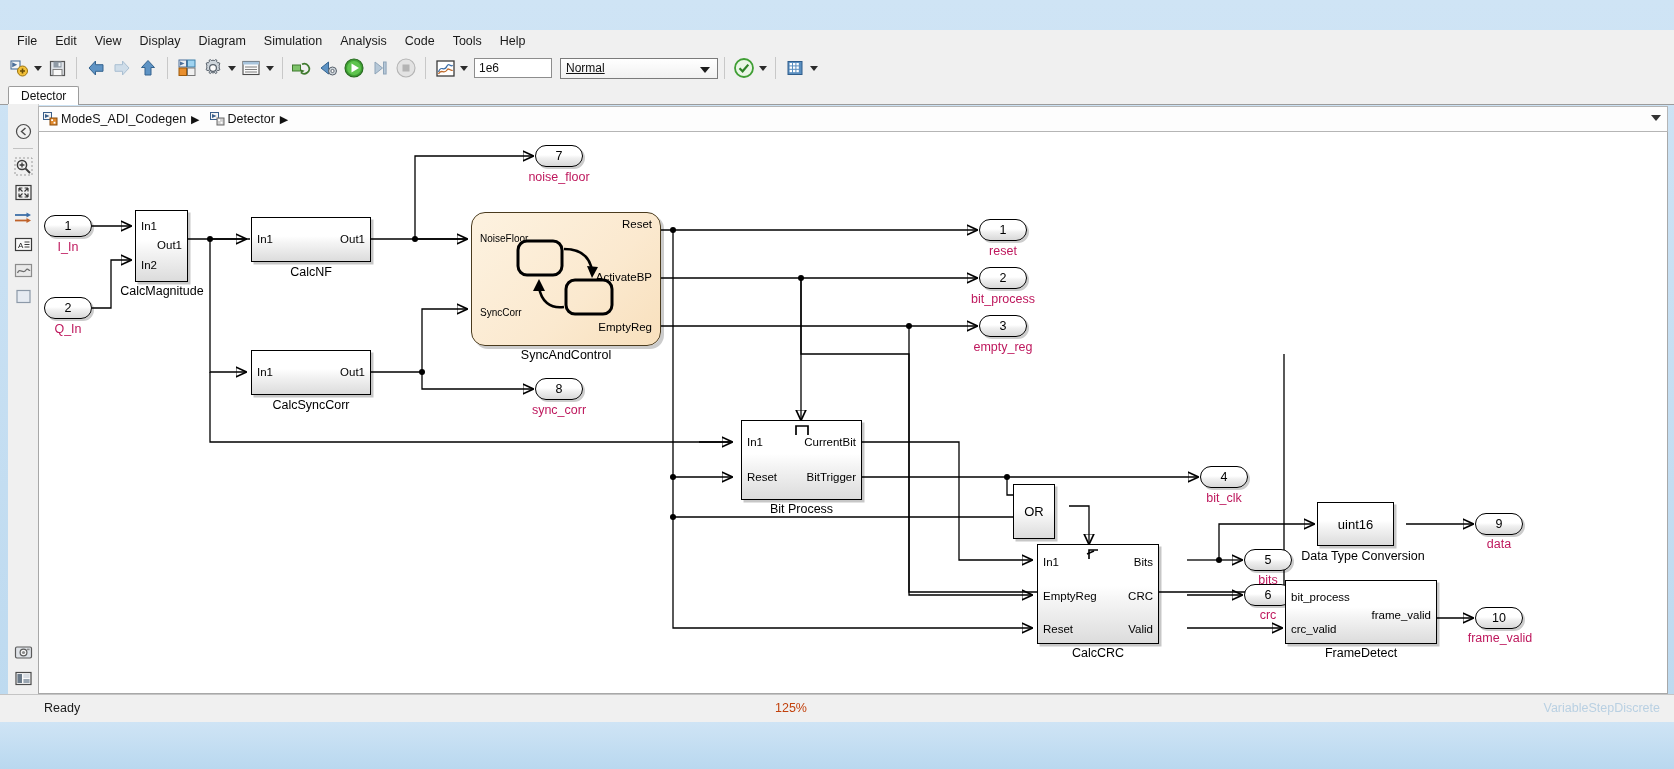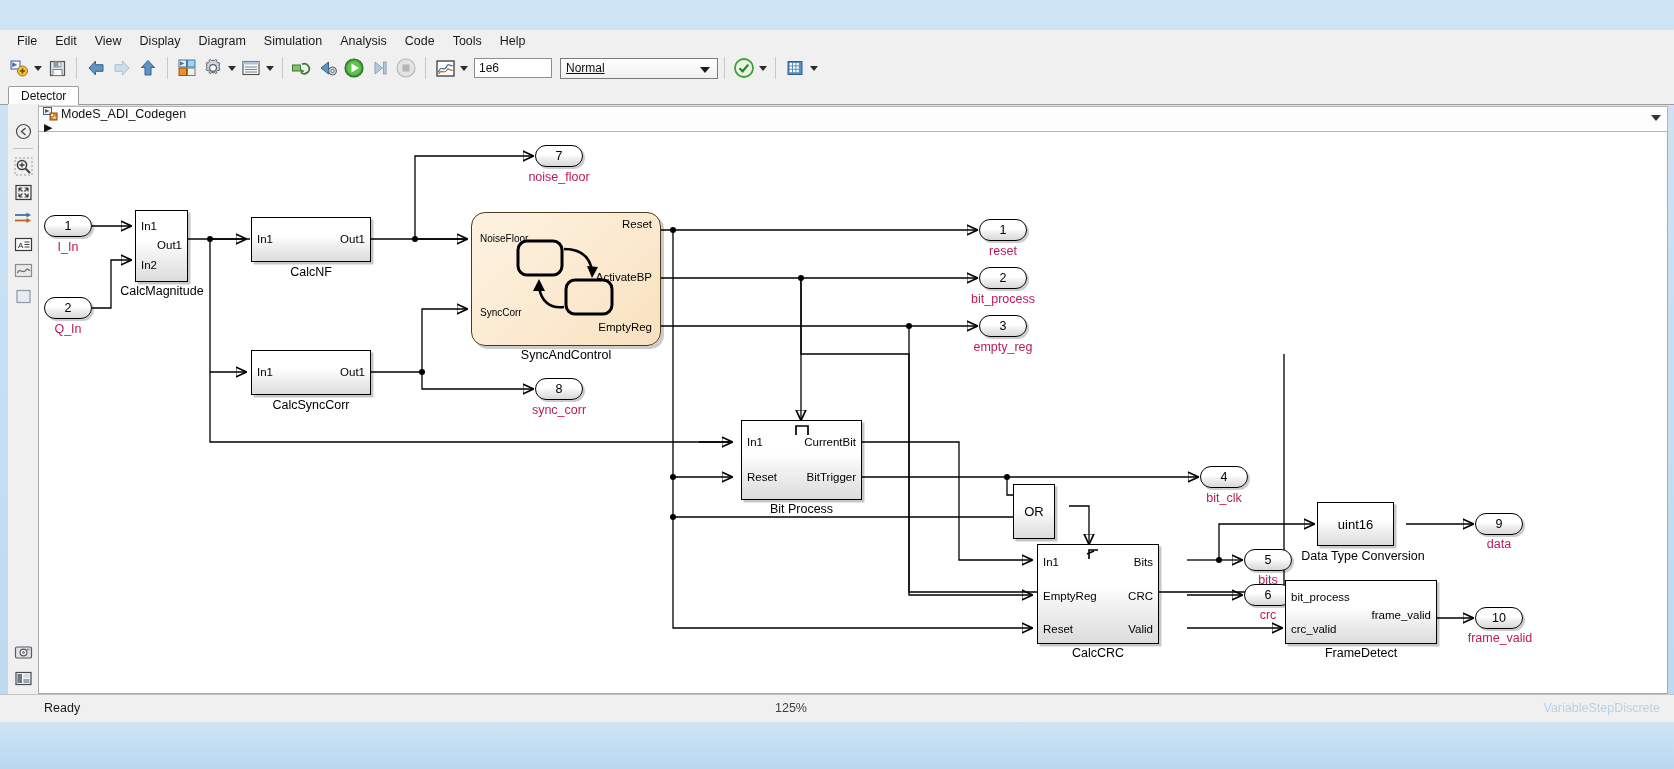--- a/index.html
+++ b/index.html
@@ -114,21 +114,21 @@
     padding: 0 12px; background: #fff;
     border: 1px solid #9c9c9c; border-bottom: none;
     font-size: 12px; color: #111; display: flex; align-items: center;
     border-radius: 2px 2px 0 0;
   }
 
   
   .explorerbar {
     position: absolute; left: 38px; top: 106px; width: 1630px; height: 26px;
     background: #fdfdfd; border: 1px solid #b5b5b5; box-sizing: border-box;
-    display: flex; align-items: flex-start; flex-direction: column;
+    display: flex; align-items: center;
   }
   .crumb {
     display: flex; align-items: center; font-size: 12.5px; color: #111; margin-left: 4px;
   }
   .crumb-ico { width: 15px; height: 14px; margin-right: 3px; }
   .crumb-arrow {
     margin: 0 6px 0 5px; font-size: 11px; color: #111;
   }
   .explorer-dd {
     position: absolute; right: 6px; top: 8px;
@@ -157,21 +157,21 @@
 
   
   .statusbar {
     position: absolute; left: 0; top: 694px; width: 1674px; height: 28px;
     background: #f0f0f0; border-top: 1px solid #c4c4c4;
   }
   .status-ready {
     position: absolute; left: 12px; top: 6px; font-size: 12.5px; color: #1b1b1b; margin-left: 32px;
   }
   .status-zoom {
-    position: absolute; left: 775px; top: 6px; font-size: 12.5px; color: #404040;
+    position: absolute; left: 775px; top: 6px; font-size: 12.5px; color: #c2410c;
   }
   .status-solver {
     position: absolute; right: 14px; top: 6px; font-size: 12.5px;
     color: #b7cfe2; opacity: 0.95;
   }
   .botedge {
     position: absolute; left: 0; top: 722px; width: 1674px; height: 47px;
     background: linear-gradient(to bottom,#cfe4f5,#b9d8ef);
   }
 

